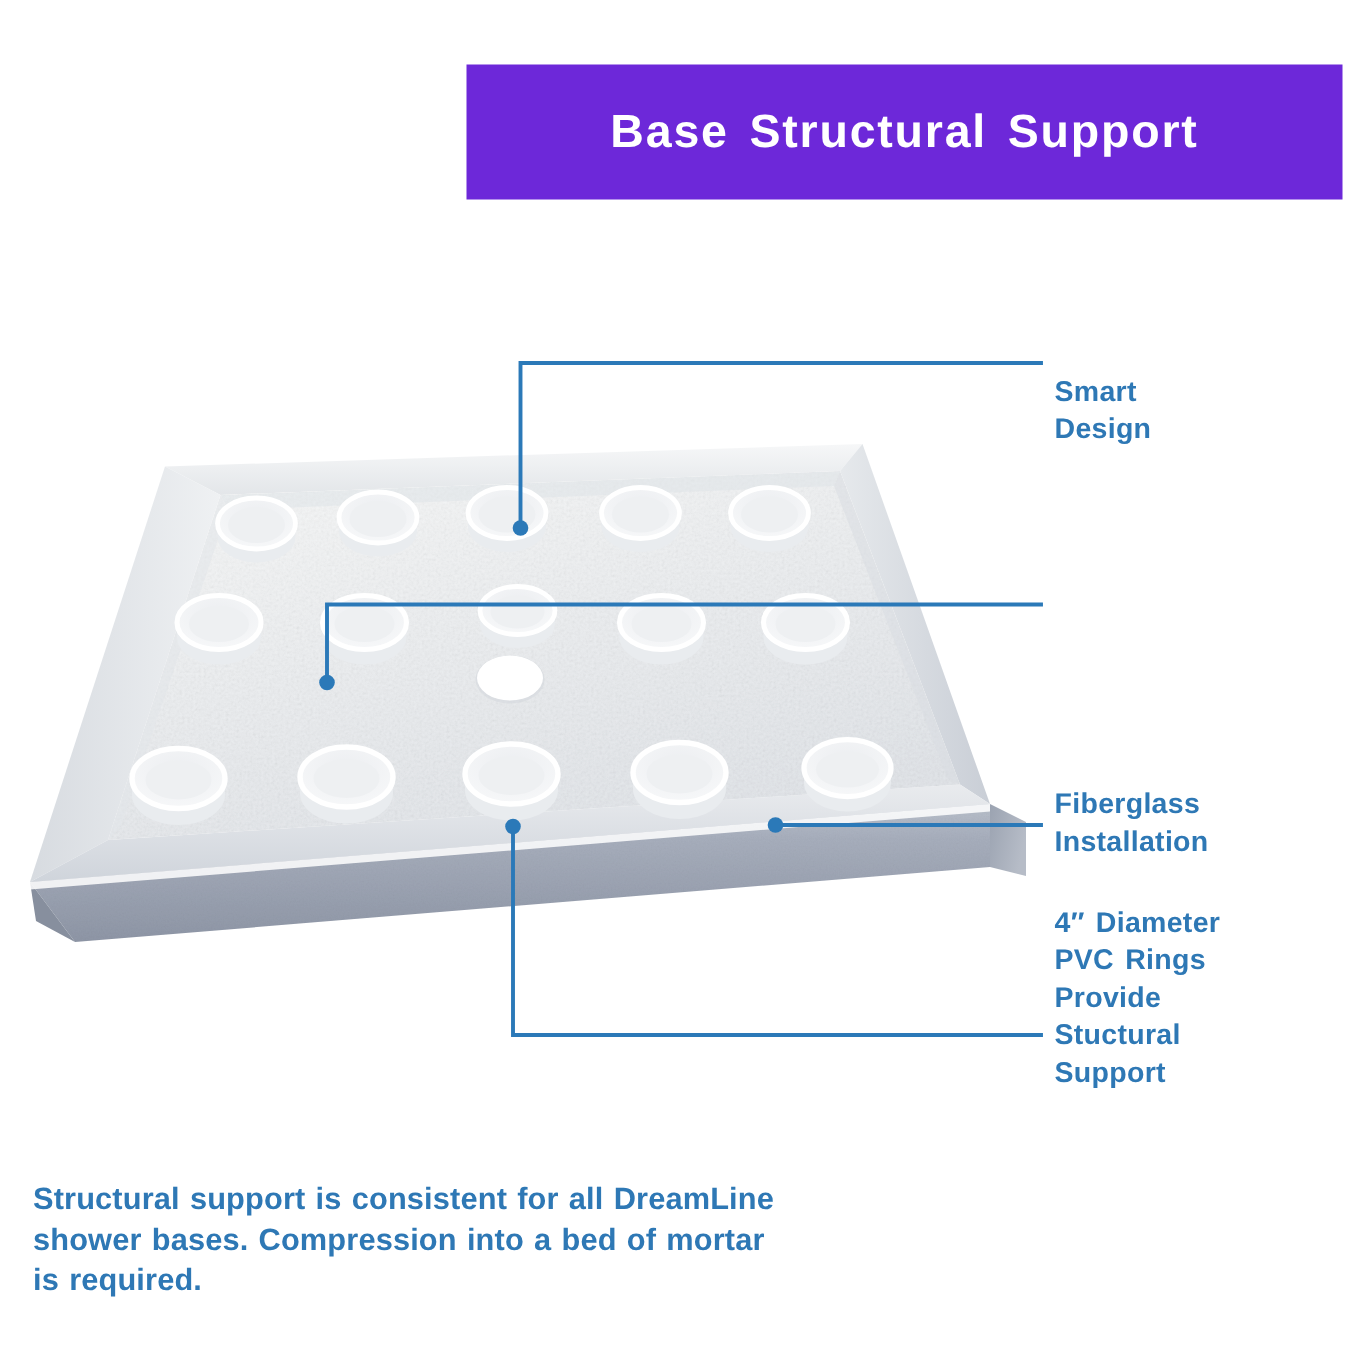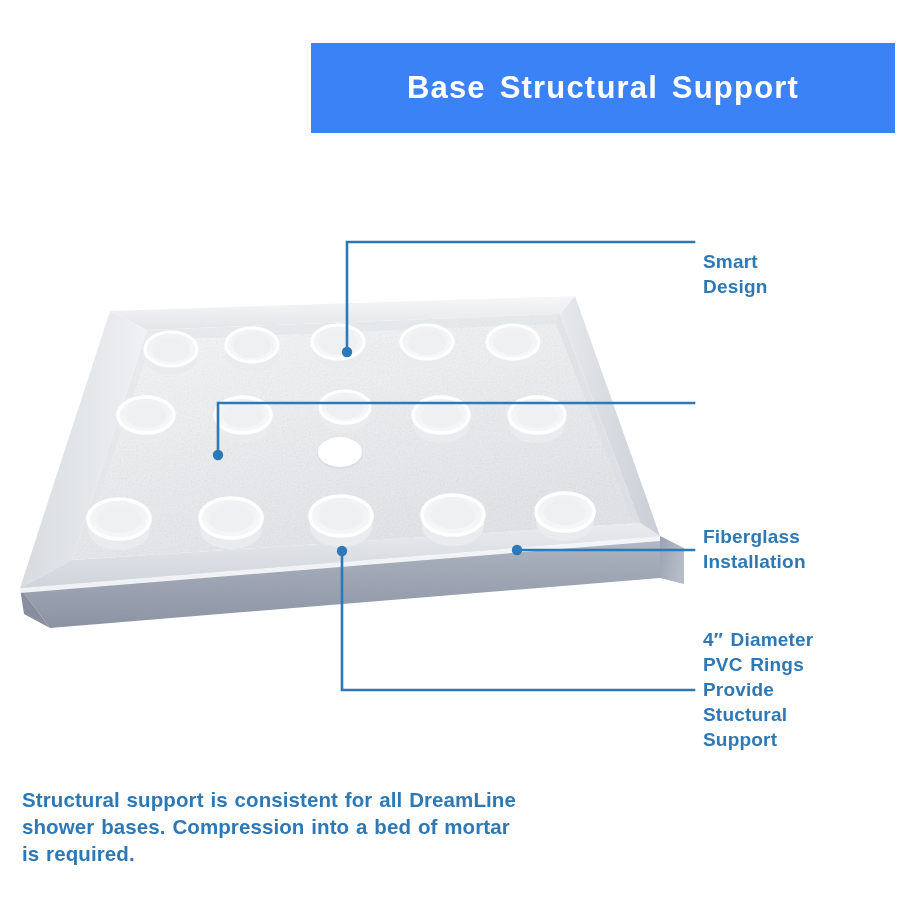--- a/index.html
+++ b/index.html
@@ -10,21 +10,21 @@
     overflow:hidden;
     position:relative;
   }
   #stage{position:relative;width:900px;height:900px;}
 
   
   .banner{
     position:absolute;
     left:311px;top:43px;
     width:584px;height:90px;
-    background:#3b82f6;
+    background:#6d28d9;
     display:flex;align-items:center;justify-content:center;
     box-sizing:border-box;
   }
   .banner-title{
     color:#ffffff;
     font-size:31px;
     font-weight:bold;
     letter-spacing:1.2px;
     word-spacing:4px;
     white-space:nowrap;
@@ -37,21 +37,21 @@
     font-weight:bold;
     font-size:19px;
     line-height:25px;
     letter-spacing:0.2px;
     word-spacing:2px;
     white-space:pre-line;
   }
   #callout-smart      {left:703px;top:221px;width:190px;margin-top:28px;}
   #callout-opening    {left:703px;top:327px;width:192px;}
   #callout-fiberglass {left:703px;top:524px;width:192px;}
-  #callout-rings      {left:703px;top:627px;width:192px;}
+  #callout-rings      {left:703px;top:603px;width:192px;}
 
   
   .caption{
     position:absolute;
     left:22px;top:786px;
     width:620px;
     color:#2e78b5;
     font-weight:bold;
     font-size:20.5px;
     line-height:27px;

